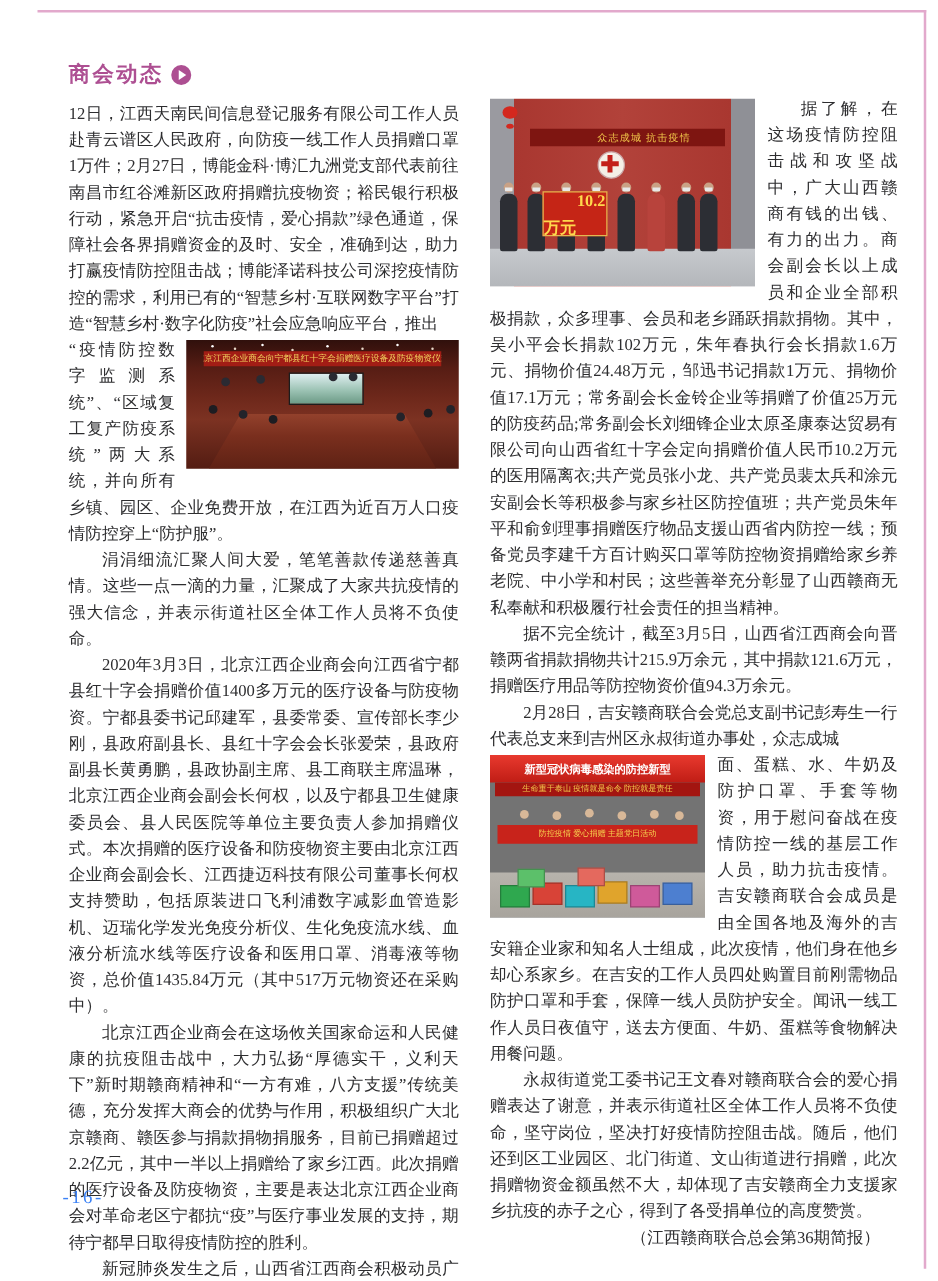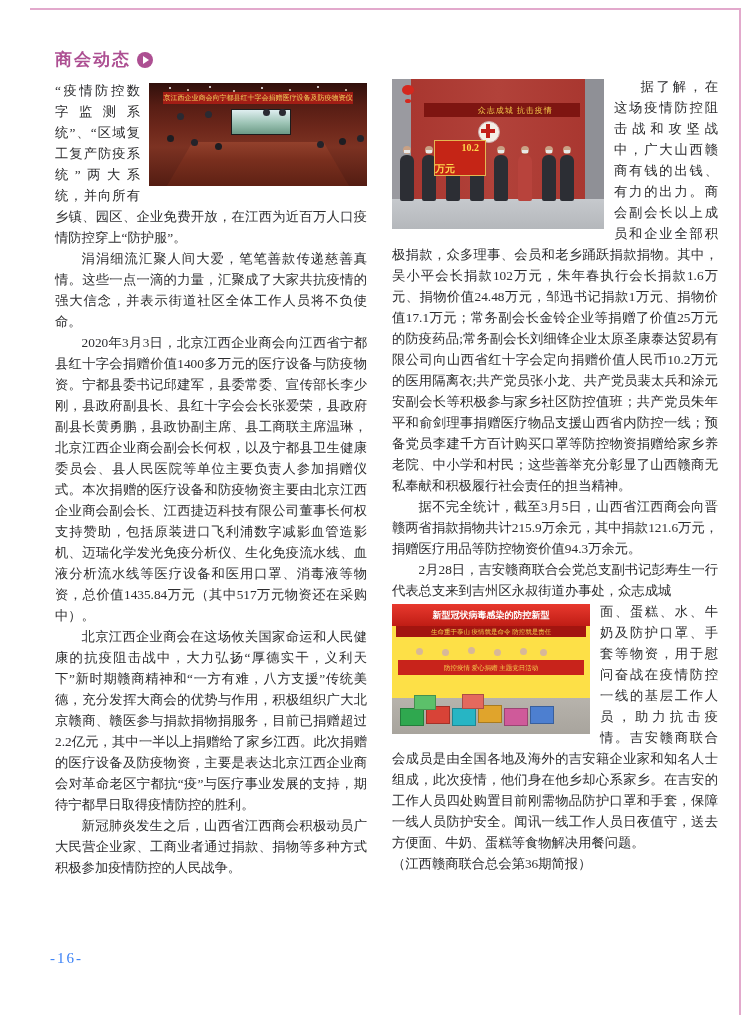--- a/index.html
+++ b/index.html
@@ -23,21 +23,21 @@
   .col-left{width:312px;}
   .col-right{width:326px;padding-top:28px;}
 
   .section-header{display:flex;align-items:center;gap:6px;margin:2px 0 10px 0;}
   .section-title{color:#ad4f92;font-weight:bold;font-size:17px;letter-spacing:2px;line-height:20px;}
   .play-icon{width:16px;height:16px;border-radius:50%;background:#ad4f92;display:inline-flex;align-items:center;justify-content:center;}
   .play-icon i{display:block;width:0;height:0;border-left:6px solid #fff;border-top:4px solid transparent;border-bottom:4px solid transparent;margin-left:2px;}
 
   p.para{margin:0;padding:0;}
   p.indent{text-indent:2em;}
-  p.credit{text-align:left;padding-right:14px;}
+  p.credit{text-align:right;padding-right:14px;}
 
   
   .photo{position:relative;display:block;overflow:hidden;}
   .photo *{position:absolute;}
   .photo .ov-text{display:flex;align-items:center;justify-content:center;white-space:nowrap;overflow:hidden;}
 
   
   .photoA{float:right;width:218px;height:103px;margin:3px 0 5px 9px;
     background:linear-gradient(180deg,#30100c 0%,#571d14 22%,#6e281b 45%,#7c3222 62%,#531c12 100%);}
   .pa-lights{top:4px;left:20px;width:2px;height:2px;border-radius:50%;background:#fff;
@@ -56,25 +56,25 @@
     background:linear-gradient(90deg,#9a9aa0 0%,#9a9aa0 9%,#a93730 9%,#b2423a 50%,#a93730 91%,#8f9096 91%,#8f9096 100%);}
   .pb-ground{bottom:0;left:0;right:0;height:30px;background:linear-gradient(180deg,#c6c9cd,#b4b7bb);}
   .pb-lantern{top:6px;left:10px;width:12px;height:10px;border-radius:50%;background:#d4281e;box-shadow:0 11px 0 -3px #d4281e;}
   .pb-banner{top:24px;left:32px;right:24px;height:14px;background:#7e1511;color:#f2c84a;font-size:8px;letter-spacing:1px;}
   .pb-emblem{top:42px;left:86px;width:20px;height:20px;border-radius:50%;background:#f4efe6;border:1px solid #caa;}
   .pb-cross-v{top:45px;left:94px;width:4px;height:14px;background:#c3201a;}
   .pb-cross-h{top:50px;left:89px;width:14px;height:4px;background:#c3201a;}
   .person{bottom:28px;width:14px;height:46px;border-radius:6px 6px 2px 2px;background:#2c2e34;}
   .person:before{content:"";position:absolute;top:-9px;left:3px;width:8px;height:8px;border-radius:50%;background:#c9a185;}
   .person:after{content:"";position:absolute;top:-5px;left:4px;width:6px;height:3px;background:#e8e8e8;}
-  .pb-sign{top:61px;left:42px;width:50px;height:34px;background:#c525165;background:#c52516;border:1px solid #e3b852;
-    color:#ffd84d;font-weight:bold;font-size:10px;display:flex;align-items:center;justify-content:center;z-index:3;}
+  .pb-sign{top:74px;left:42px;width:50px;height:34px;background:#c525165;background:#c52516;border:1px solid #e3b852;
+    color:#ffd84d;font-weight:bold;font-size:13px;display:flex;align-items:center;justify-content:center;z-index:3;}
 
   
-  .photoC{float:left;width:198px;height:130px;margin:3px 10px 3px 0;background:#fde047;}
+  .photoC{float:left;width:172px;height:130px;margin:3px 10px 3px 0;background:#737373;}
   .pc-banner-top{top:0;left:0;right:0;height:22px;background:linear-gradient(180deg,#e8392e,#c01d15);
     color:#ffffff;font-weight:bold;font-size:9px;}
   .pc-banner-sub{top:22px;left:4px;right:4px;height:11px;background:#a31510;color:#f3c84b;font-size:6.5px;}
   .pc-heads{top:44px;left:24px;width:7px;height:7px;border-radius:50%;background:#d8b898;
     box-shadow:26px 1px 0 #d8b898,52px -1px 0 #d8b898,78px 1px 0 #d8b898,104px 0 0 #d8b898,124px 1px 0 #d8b898;}
   .pc-banner-people{top:56px;left:6px;right:6px;height:15px;background:#c8231b;color:#f7d04e;font-size:6.5px;}
   .pc-ground{bottom:0;left:0;right:0;height:36px;background:linear-gradient(180deg,#b7b3ac,#a8a49d);}
   .pc-box{bottom:8px;width:22px;height:16px;border:1px solid rgba(0,0,0,.25);}
   .b1{left:8px;background:#2fa84f;}  .b2{left:34px;background:#d84337;bottom:10px;}
   .b3{left:60px;background:#27b5c4;} .b4{left:86px;background:#e0a42c;bottom:11px;}
@@ -94,20 +94,23 @@
   <div class="content">
 
     <div class="col col-left">
       <div class="section-header">
         <span class="section-title">商会动态</span>
         <span class="play-icon">
             <i></i>
           </span>
       </div>
 
+      <p class="para">
+        <span>12日，江西天南民间信息登记服务有限公司工作人员赴青云谱区人民政府，向防疫一线工作人员捐赠口罩1万件；2月27日，博能金科·博汇九洲党支部代表前往南昌市红谷滩新区政府捐赠抗疫物资；裕民银行积极行动，紧急开启“抗击疫情，爱心捐款”绿色通道，保障社会各界捐赠资金的及时、安全，准确到达，助力打赢疫情防控阻击战；博能泽诺科技公司深挖疫情防控的需求，利用已有的“智慧乡村·互联网数字平台”打造“智慧乡村·数字化防疫”社会应急响应平台，推出</span>
+      </p>
 
       <p class="para">
         <span class="photo photoA">
           <span class="pa-lights"></span>
           <span class="pa-banner ov-text">北京江西企业商会向宁都县红十字会捐赠医疗设备及防疫物资仪式</span>
           <span class="pa-screen"></span>
           <span class="pa-table"></span>
           <span class="pa-heads"></span>
         </span>
         <span>“疫情防控数字监测系统”、“区域复工复产防疫系统”两大系统，并向所有乡镇、园区、企业免费开放，在江西为近百万人口疫情防控穿上“防护服”。</span>
@@ -170,20 +173,23 @@
           <span class="pc-box b3"></span>
           <span class="pc-box b4"></span>
           <span class="pc-box b5"></span>
           <span class="pc-box b6"></span>
           <span class="pc-box b7"></span>
           <span class="pc-box b8"></span>
         </span>
         <span>面、蛋糕、水、牛奶及防护口罩、手套等物资，用于慰问奋战在疫情防控一线的基层工作人员，助力抗击疫情。吉安赣商联合会成员是由全国各地及海外的吉安籍企业家和知名人士组成，此次疫情，他们身在他乡却心系家乡。在吉安的工作人员四处购置目前刚需物品防护口罩和手套，保障一线人员防护安全。闻讯一线工作人员日夜值守，送去方便面、牛奶、蛋糕等食物解决用餐问题。</span>
       </p>
 
+      <p class="para indent">
+        <span>永叔街道党工委书记王文春对赣商联合会的爱心捐赠表达了谢意，并表示街道社区全体工作人员将不负使命，坚守岗位，坚决打好疫情防控阻击战。随后，他们还到区工业园区、北门街道、文山街道进行捐赠，此次捐赠物资金额虽然不大，却体现了吉安赣商全力支援家乡抗疫的赤子之心，得到了各受捐单位的高度赞赏。</span>
+      </p>
 
       <p class="para credit">
         <span>（江西赣商联合总会第36期简报）</span>
       </p>
     </div>
   </div>
 
   <div class="page-number">-16-</div>
 </div>
 

